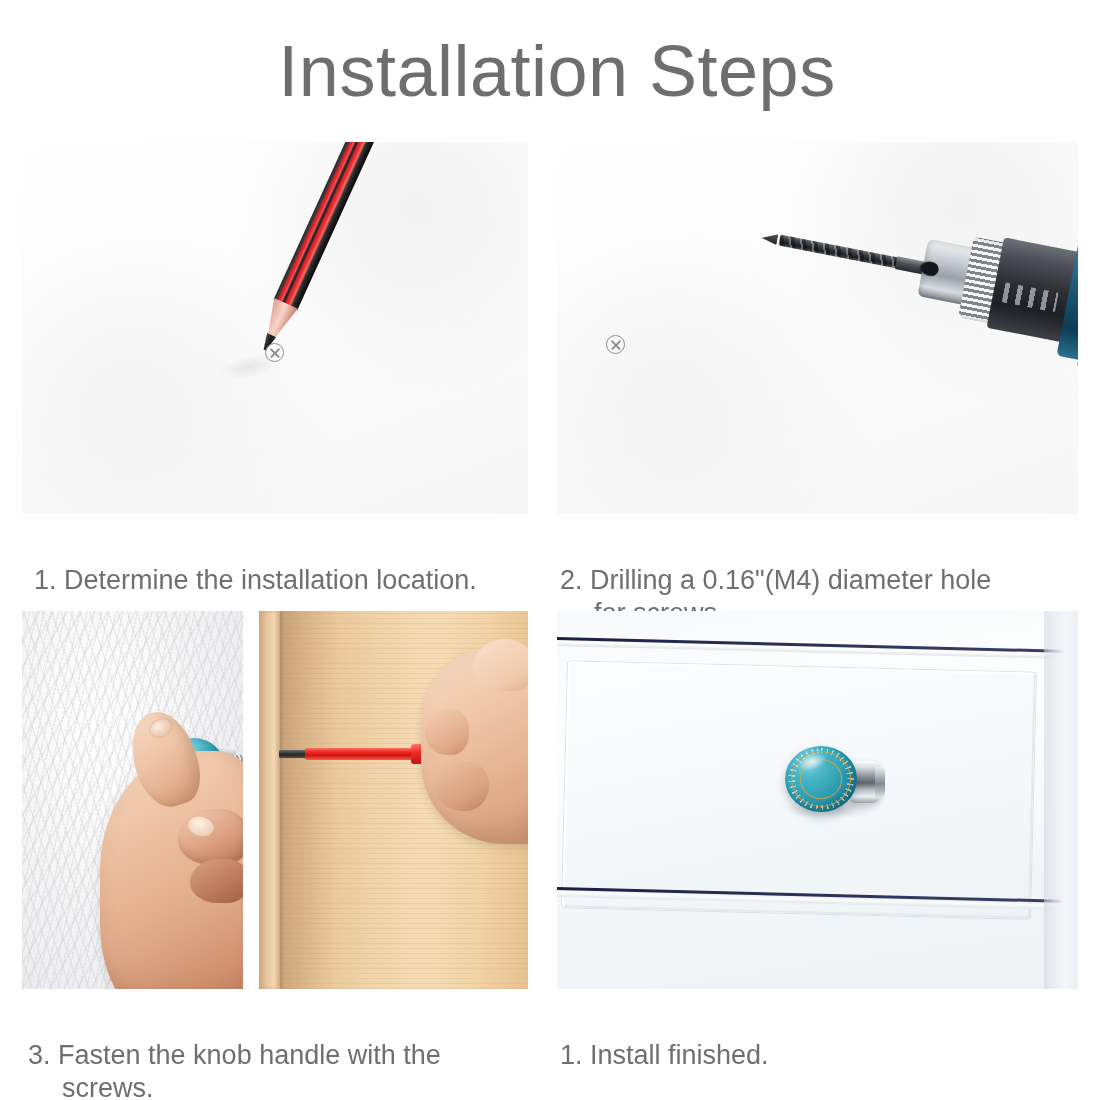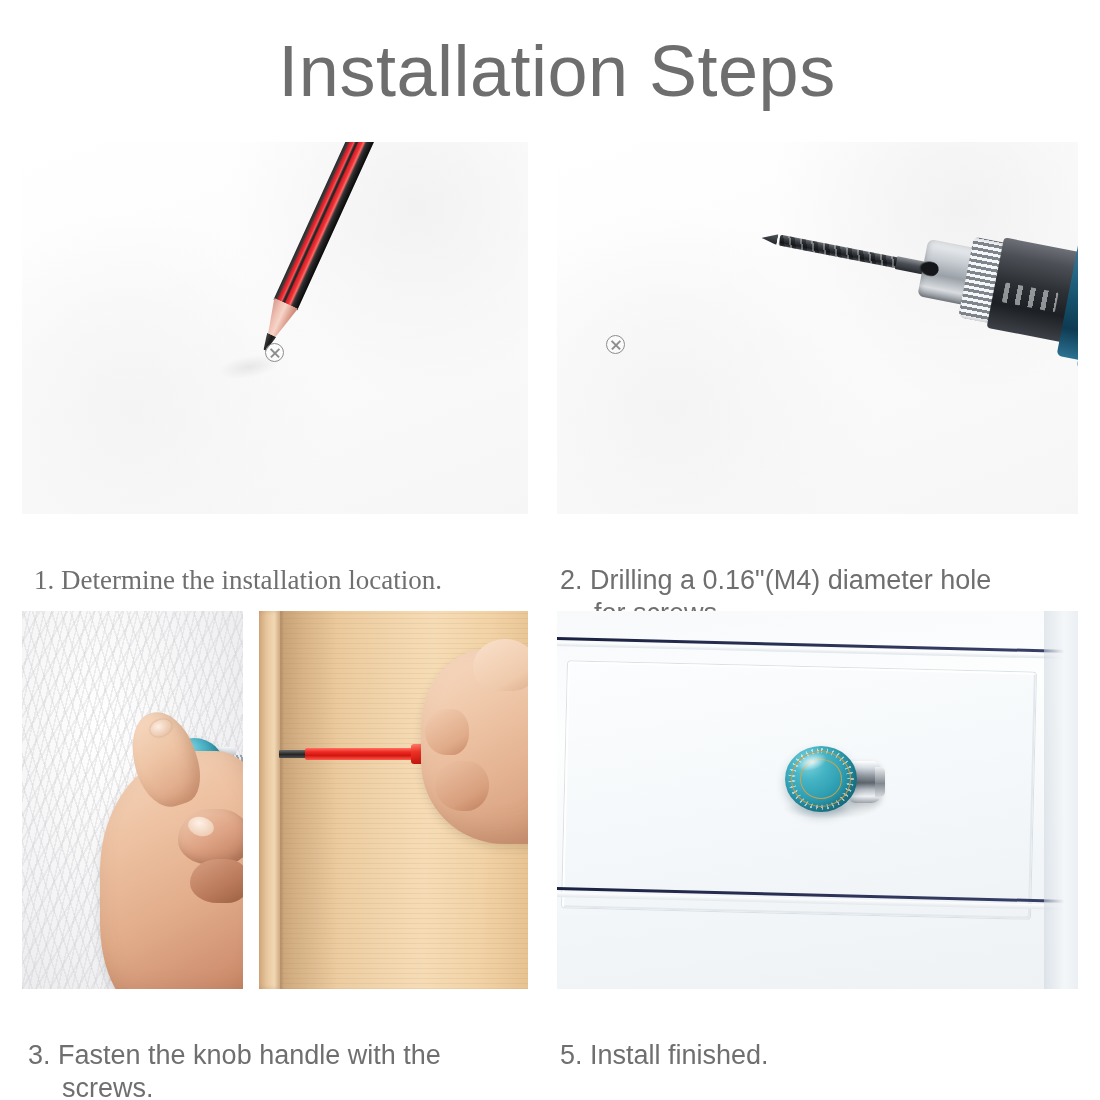--- a/index.html
+++ b/index.html
@@ -43,21 +43,21 @@
   .p4 { left: 557px; top: 611px; width: 521px; height: 378px; }
 
   
   .caption {
     position: absolute;
     font-size: 27px;
     line-height: 33px;
     color: #6f6f6f;
     white-space: pre-line;
   }
-  .c1 { left: 34px;  top: 531px; width: 510px; font-family: Liberation Serif, serif; }
+  .c1 { left: 34px;  top: 531px; width: 510px; }
   .c2 { left: 560px; top: 531px; width: 520px; }
   .c3 { left: 28px;  top: 1006px; width: 510px; }
   .c4 { left: 560px; top: 1006px; width: 520px; }
   .caption .hang { display: block; padding-left: 34px; text-indent: -34px; }
 
   
   .white-bg {
     position: absolute; inset: 0;
     background:
       radial-gradient(circle at 78% 18%, #f2f2f2 0%, rgba(255,255,255,0) 38%),
@@ -526,14 +526,14 @@
     <div class="ring-inner"></div>
     <div class="gloss"></div>
   </div>
 </div>
 
 <div class="caption c3">
   <span class="hang">3. Fasten the knob handle with the
 screws.</span>
 </div>
 <div class="caption c4">
-  <span class="hang">5. Install finished.</span>
+  <span class="hang">1. Install finished.</span>
 </div>
 
 </body></html>

